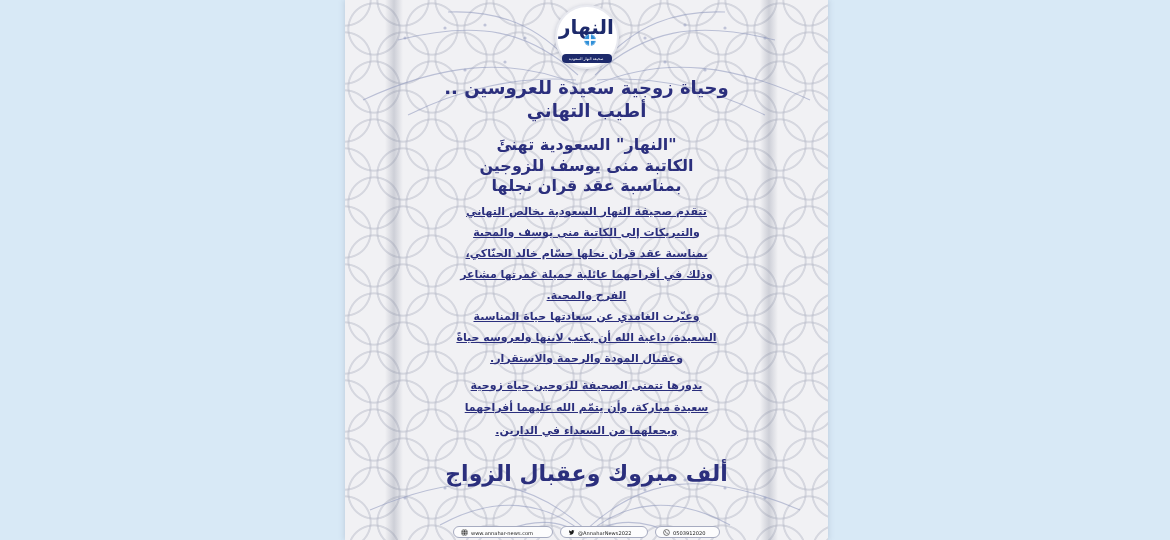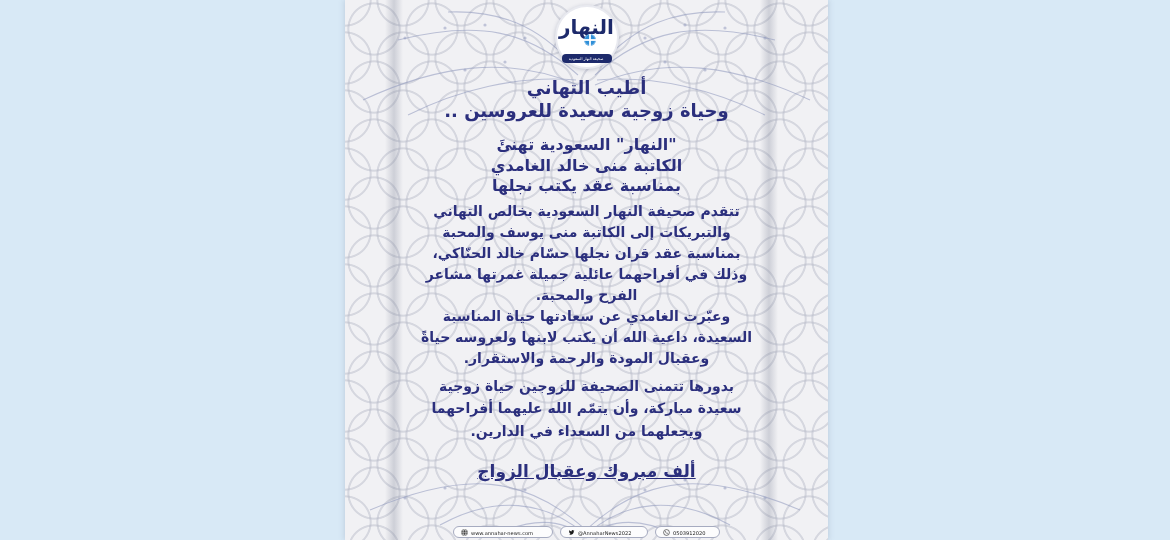--- a/index.html
+++ b/index.html
@@ -63,24 +63,24 @@
     background:#1d2a6b; color:#fff;
     display:flex; align-items:center; justify-content:center;
     overflow:hidden; white-space:nowrap;
   }
   .logo-ribbon span { font-size:6px; transform:scale(.62); transform-origin:center; white-space:nowrap; }
 
   
   .heading { margin-top:7px; color:#2b2f7d; font-weight:bold; font-size:18px; line-height:23px; }
   .intro   { margin-top:13px; color:#2b2f7d; font-weight:bold; font-size:16px; line-height:20.5px; }
   .intro .groom { color:#5a6fb5; }
-  .block   { color:#2b2f7d; font-weight:bold; font-size:14px; line-height:21px; }
+  .block   { color:#2b2f7d; font-weight:bold; font-size:11px; line-height:21px;text-decoration:underline; }
   .block1  { margin-top:4px; }
   .block3  { margin-top:6px; line-height:22.5px; }
-  .closing { margin-top:19px; color:#2b2f7d; font-weight:bold; font-size:17px;text-decoration:underline; }
+  .closing { margin-top:19px; color:#2b2f7d; font-weight:bold; font-size:22px; }
 
   
   .footer {
     position:absolute; bottom:7px; left:0; right:0; z-index:3;
     display:flex; justify-content:center; gap:7px; direction:ltr;
   }
   .pill {
     display:flex; align-items:center; gap:3px;
     height:12px; padding:0 7px;
     background:#fcfcfd; border:1px solid #a6abc0; border-radius:7px;
@@ -150,28 +150,28 @@
 
       <div class="logo">
         <div class="logo-text">النهار</div>
         <div class="logo-globe"></div>
         <div class="logo-ribbon">
           <span>صحيفة النهار السعودية</span>
         </div>
       </div>
 
       <div class="heading">
+        <div>وحياة زوجية سعيدة للعروسين ..</div>
         <div>أطيب التهاني</div>
-        <div>وحياة زوجية سعيدة للعروسين ..</div>
       </div>
 
       <div class="intro">
         <div>"النهار" السعودية تهنئَ</div>
-        <div>الكاتبة منى خالد الغامدي</div>
-        <div>بمناسبة عقد يكتب نجلها</div>
+        <div>الكاتبة منى يوسف للزوجين</div>
+        <div>بمناسبة عقد قران نجلها</div>
       </div>
 
       <div class="block block1">
         <div>تتقدم صحيفة النهار السعودية بخالص التهاني</div>
         <div>والتبريكات إلى الكاتبة منى يوسف والمحبة</div>
         <div>بمناسبة عقد قران نجلها حسّام خالد الحنّاكي،</div>
         <div>وذلك في أفراحهما عائلية جميلة غمرتها مشاعر</div>
         <div>الفرح والمحبة.</div>
       </div>
 

